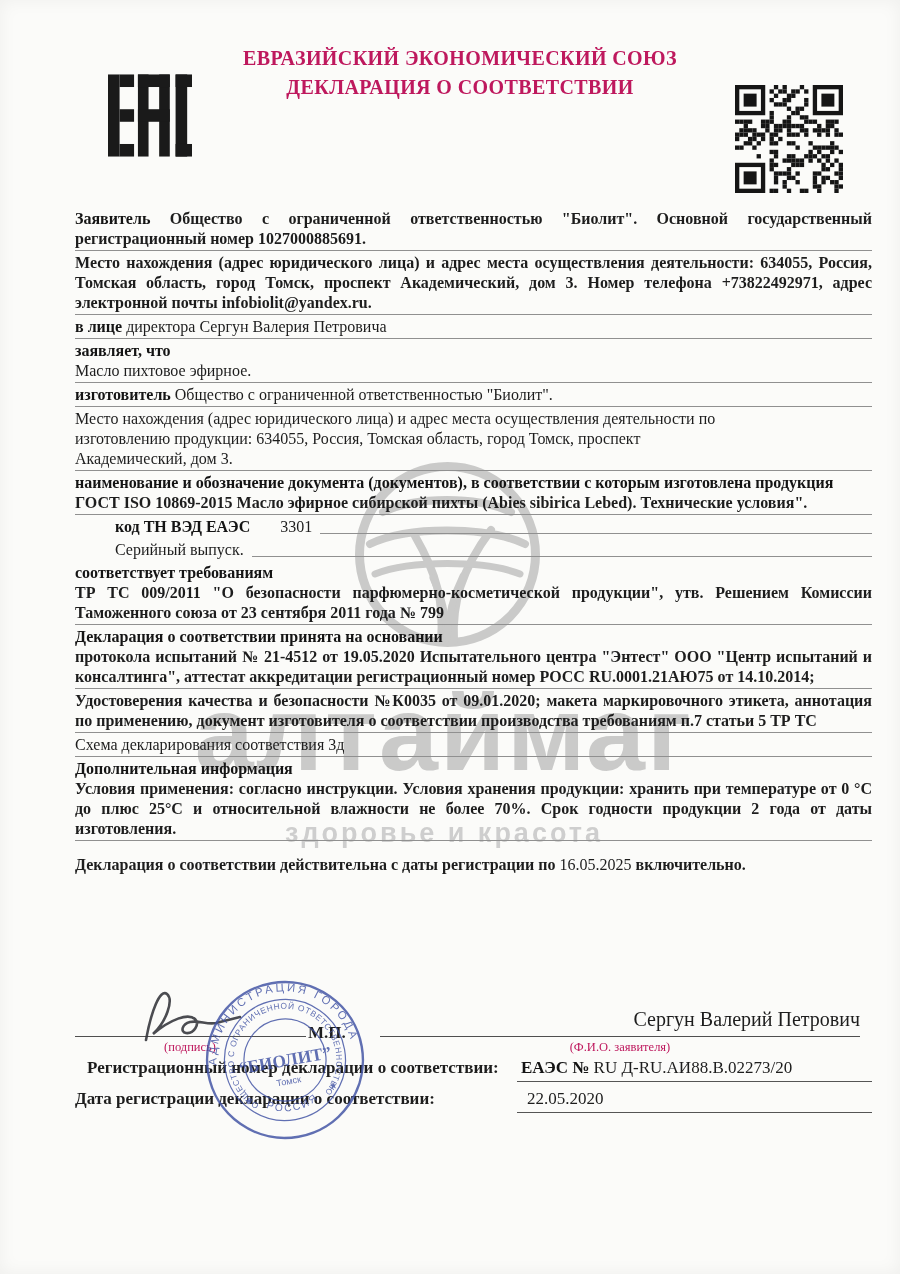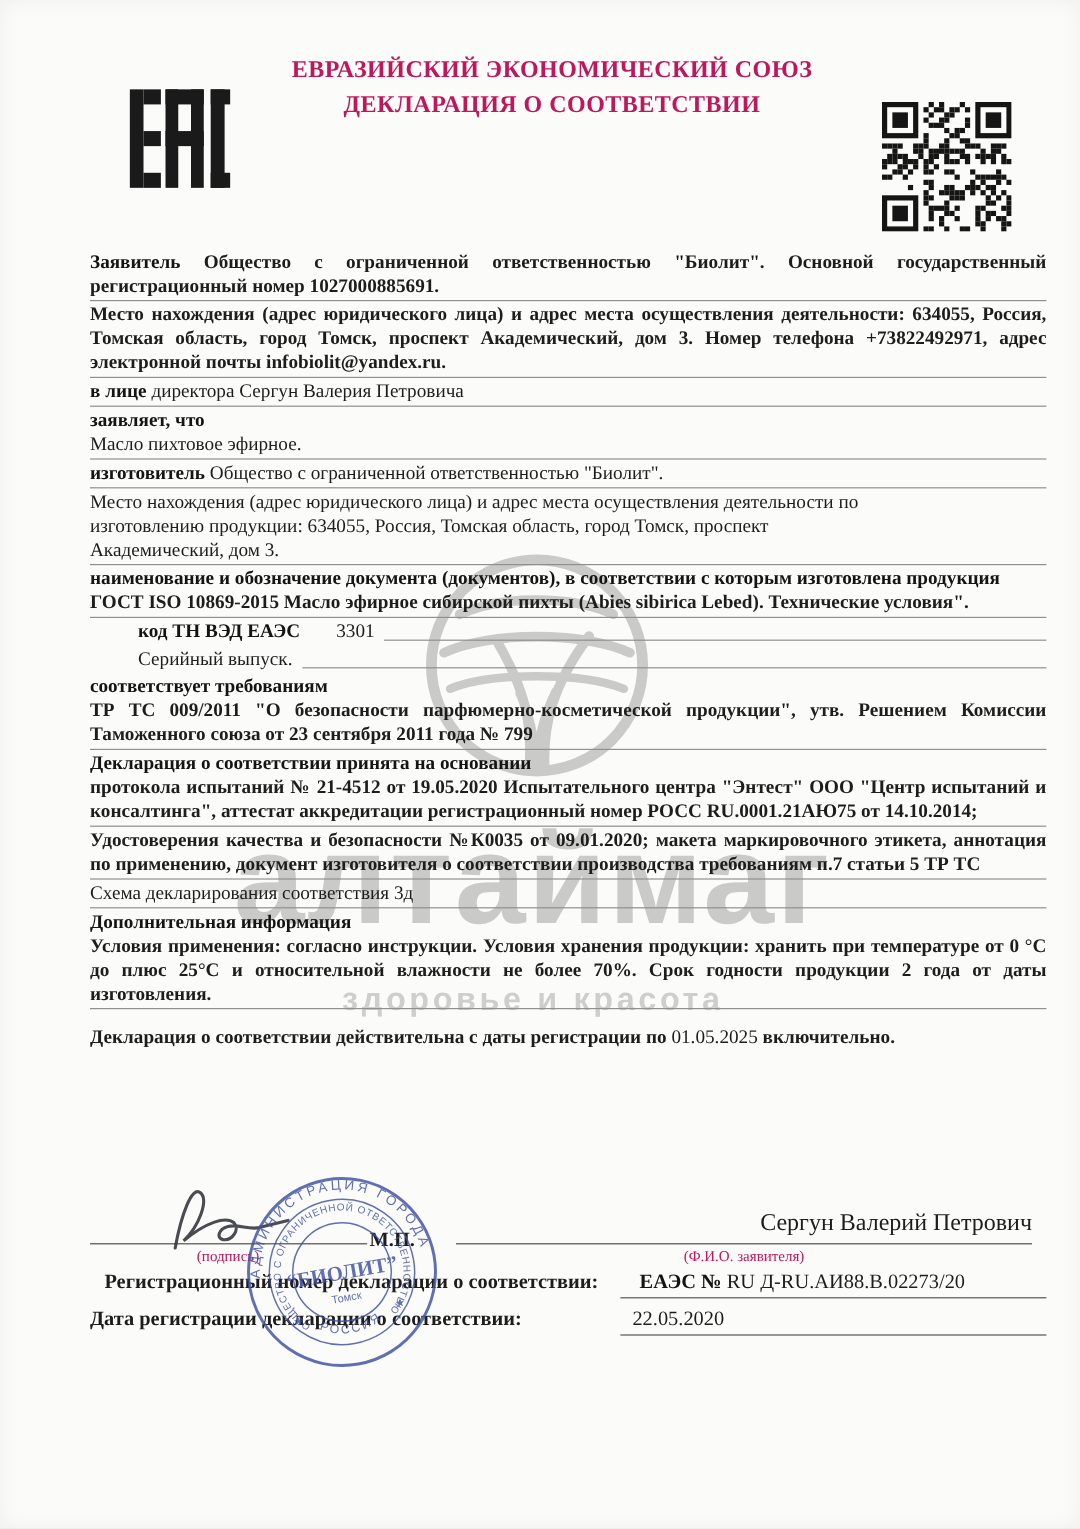--- a/index.html
+++ b/index.html
@@ -57,21 +57,21 @@
   .validity{margin-top:14px;font-weight:bold;}
   .validity .plain{font-weight:normal;}
   
   .z3{z-index:3;}
   .sigline{border-top:1.5px solid #4f4f4f;height:0;}
   .caption{font-size:12.5px;color:#be185d;text-align:center;}
   .mp{font-weight:bold;font-size:17px;}
   .fio{font-size:20px;text-align:right;}
   .bottomrow-label{font-weight:bold;font-size:17px;}
   .bottomrow-value{font-size:17px;}
-  .bottomrow-value b{font-size:17px;margin-left:12px;}
+  .bottomrow-value b{font-size:17px;}
   .vline{border-top:1.5px solid #555;height:0;}
   .signature-svg{z-index:4;}
   .stamp{z-index:5;opacity:.82;}
 </style>
 </head>
 <body>
 
 <div class="page">
 
   <div class="abs wm wm-circle">
@@ -381,21 +381,21 @@
       <span>Схема декларирования соответствия 3д</span>
     </div>
 
     <div class="sec">
       <div><b>Дополнительная информация</b></div>
       <div class="jst">Условия применения: согласно инструкции. Условия хранения продукции: хранить при температуре от 0 °С до плюс 25°С и относительной влажности не более 70%. Срок годности продукции 2 года от даты изготовления.</div>
     </div>
 
     <div class="validity">
       <span>Декларация о соответствии действительна с даты регистрации по</span>
-      <span class="plain">01.05.2025</span>
+      <span class="plain">16.05.2025</span>
       <span>включительно.</span>
     </div>
   </div>
 
   <div class="abs signature-svg" style="left:138px;top:982px;">
     <svg width="112" height="64" viewBox="0 0 112 64" fill="none" stroke="#33343a" stroke-width="2.6" stroke-linecap="round" opacity=".88">
       <path d="M 8,58 C 13,30 22,6 29,12 C 36,18 28,40 15,52 C 33,37 50,31 57,37 C 62,42 56,52 48,51 C 42,50 44,42 52,40 C 61,38 69,43 78,41 L 102,35"></path>
     </svg>
   </div>
 

